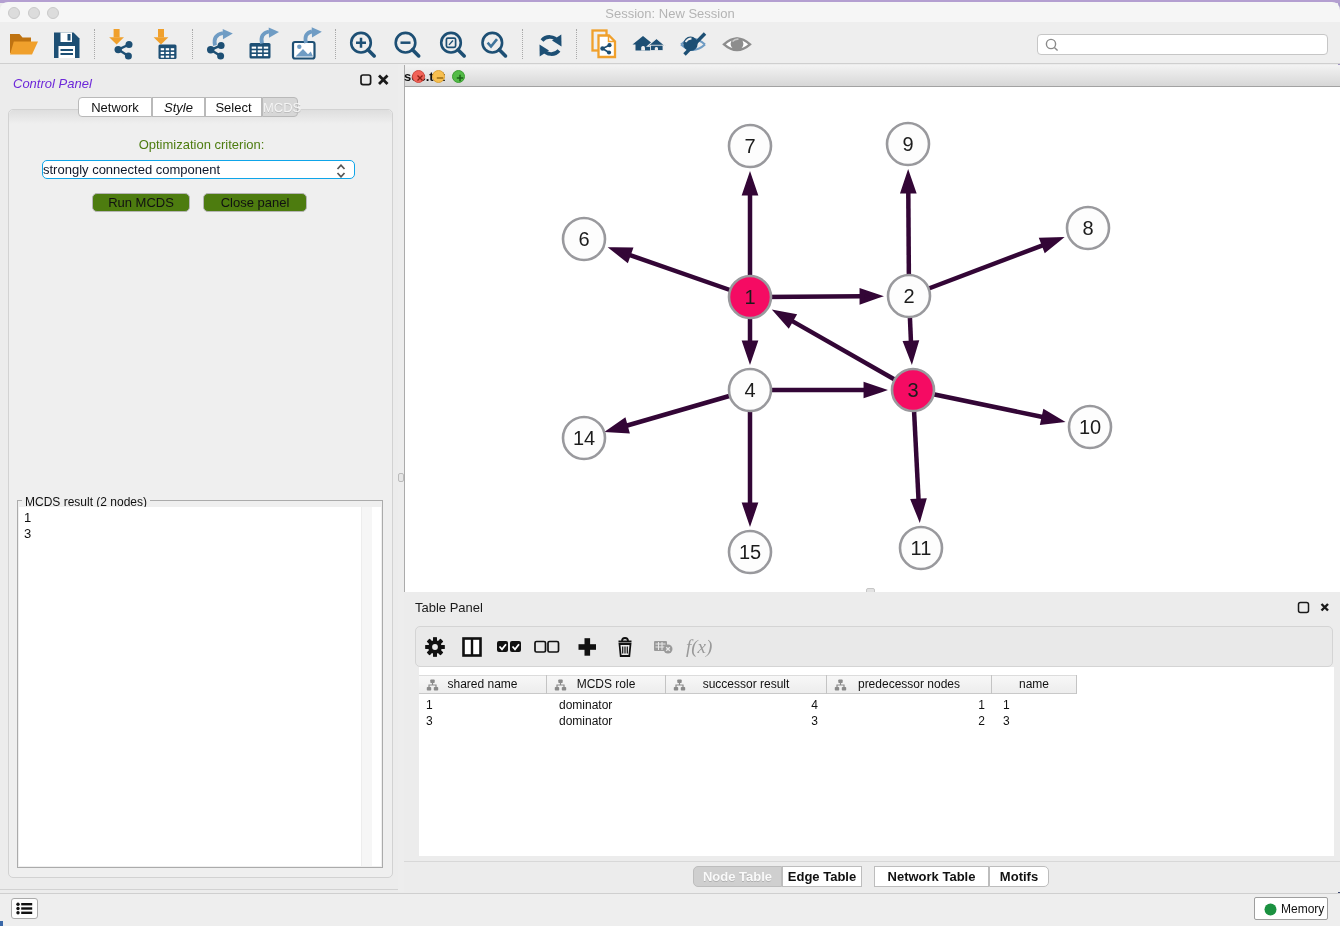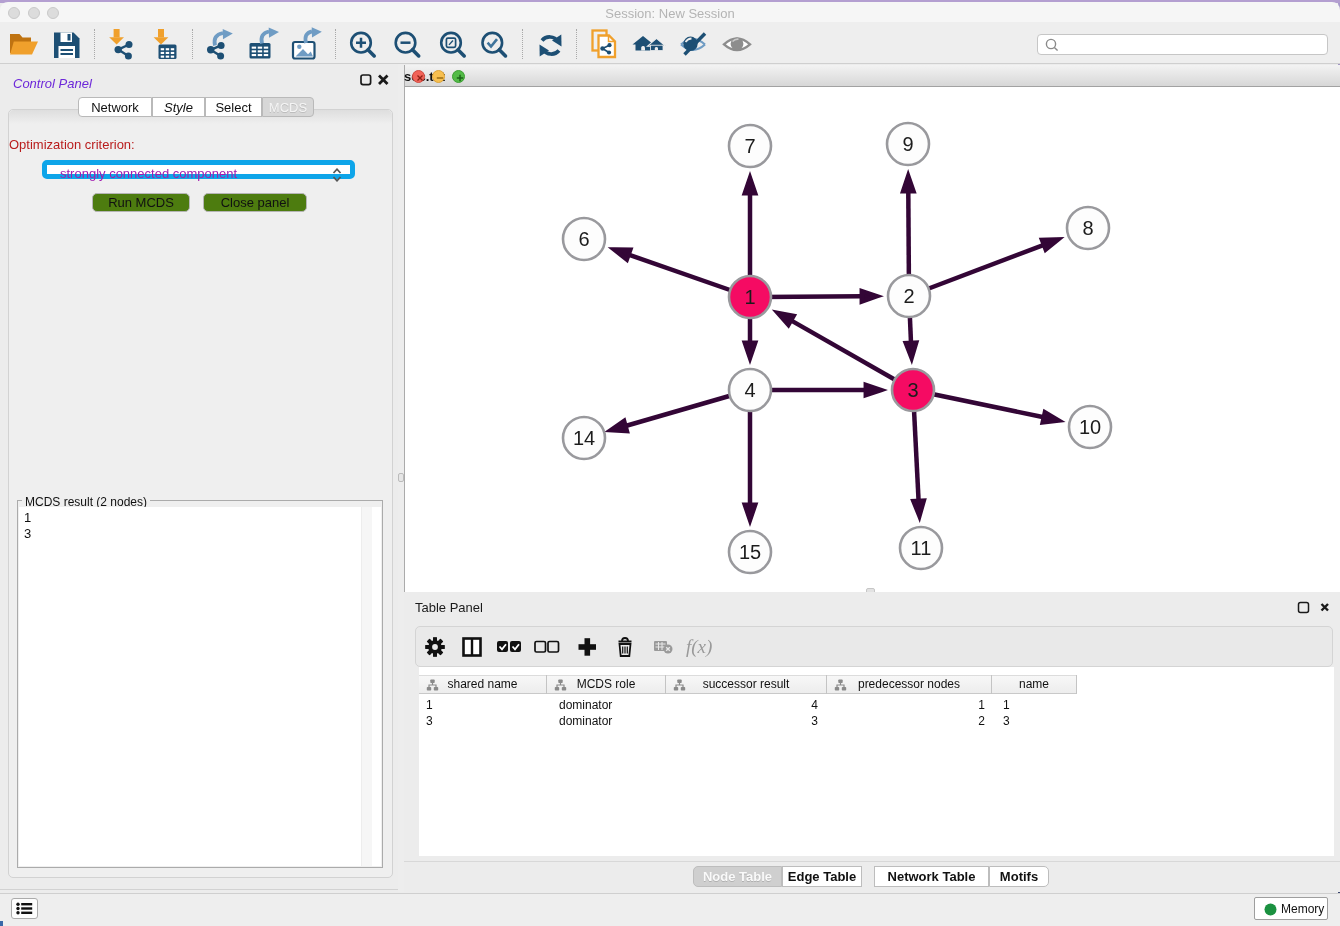--- a/index.html
+++ b/index.html
@@ -13,22 +13,22 @@
 #wtitle { left:0; top:6px; width:1340px; text-align:center; font-size:13px; color:#b4b4b4; }
 #toolbar { left:0; top:22px; width:1340px; height:42px; background:#eeeeee; border-bottom:1px solid #cfcfcf; }
 .tsep { position:absolute; top:29px; height:30px; width:0; border-left:1px dotted #a9a9a9; }
 #searchbox { left:1037px; top:34px; width:291px; height:21px; background:#fff; border:1px solid #c6c6c6; border-radius:4px; }
 
 #cpanel { left:0; top:64px; width:404px; height:828px; background:#ececec; }
 #cp-title { left:13px; top:76px; font-size:13px; color:#6d28d9;font-style:italic; }
 #tabpane { left:8px; top:109px; width:385px; height:769px; background:#efefef; border:1px solid #d2d2d2; border-radius:5px; }
 #tabshadow { left:9px; top:110px; width:383px; height:14px; background:linear-gradient(#dedede,#efefef); border-radius:5px 5px 0 0;}
 .cptab { position:absolute; top:97px; height:20px; background:#fff; border:1px solid #b9b9b9; font-size:13px; color:#111; text-align:center; line-height:19px; }
-#opt-label { left:9px; top:137px; width:385px; font-size:13px; color:#b91c1c; }
-#opt-select { left:42px; top:160px; width:313px; height:19px; background:#fff; border:5px solid #0ea5e9; border-radius:5px; font-size:13px; color:#a21caf; line-height:17px; padding-left:13px; }
+#opt-label { left:9px; top:137px; width:385px; text-align:center; font-size:13px; color:#4d7c0f; }
+#opt-select { left:42px; top:160px; width:313px; height:19px; background:#fff; border:1px solid #0ea5e9; border-radius:5px; font-size:13px; color:#0f172a; line-height:17px; }
 .btn { position:absolute; height:19px; background:#4d7c0f; border:1px solid #b5b5b5; border-radius:5px; font-size:13px; color:#111; text-align:center; line-height:18px; }
 #mcds-group { left:17px; top:500px; width:366px; height:368px; border:1px solid #ababab; }
 #mcds-legend { left:22px; top:495px; background:#efefef; padding:0 3px; font-size:12px; color:#111; }
 #mcds-white { left:19px; top:507px; width:362px; height:359px; background:#fff; font-size:13px; color:#111; line-height:16px; padding:3px 0 0 5px; }
 #mcds-scroll { left:361px; top:507px; width:11px; height:359px; background:#f6f6f6; border-left:1px solid #ededed; }
 #cp-divider { left:0; top:889px; width:404px; height:1px; background:#d2d2d2; }
 
 #vsplit { left:398px; top:64px; width:6px; height:828px; background:#ededed; }
 #vsplit-h { left:398px; top:473px; width:6px; height:9px; background:#e6e6e6; border:1px solid #bbbbbb; border-radius:2px; }
 
@@ -171,21 +171,21 @@
 <div class="abs" id="cp-title">Control Panel</div>
 <svg class="abs" style="left:358px;top:73px;" width="32" height="14" viewBox="0 0 32 14">
     <rect x="3" y="2" width="9.6" height="9.6" rx="2" fill="none" stroke="#1a1a1a" stroke-width="1.7"></rect>
     <path d="M21 2.5 L29.5 11 M29.5 2.5 L21 11" stroke="#1a1a1a" stroke-width="2.8"></path>
   </svg>
 <div class="abs" id="tabpane"></div>
 <div class="abs" id="tabshadow"></div>
 <div class="abs cptab" style="left:78px; width:74px; border-radius:4px 0 0 4px;">Network</div>
 <div class="abs cptab" style="left:152px; width:53px;font-style:italic;">Style</div>
 <div class="abs cptab" style="left:205px; width:57px;">Select</div>
-<div class="abs cptab" style="left:262px; width:52px; border-radius:0 4px 4px 0; background:#d7d7d7; color:#f5f5f5; text-shadow:0 1px 0 #bdbdbd;">MCDS</div>
+<div class="abs cptab" style="left:262px; width:36px; border-radius:0 4px 4px 0; background:#d7d7d7; color:#f5f5f5; text-shadow:0 1px 0 #bdbdbd;">MCDS</div>
 <div class="abs" id="opt-label">Optimization criterion:</div>
 <div class="abs" id="opt-select">strongly connected component<svg width="10" height="14" viewBox="0 0 10 14" style="position:absolute;right:8px;top:2.5px;">
       <path d="M1.5 5 L5 1.2 L8.5 5" fill="none" stroke="#555" stroke-width="1.7"></path>
       <path d="M1.5 9 L5 12.8 L8.5 9" fill="none" stroke="#555" stroke-width="1.7"></path>
     </svg></div>
 <div class="abs btn" style="left:92px; top:193px; width:98px;">Run MCDS</div>
 <div class="abs btn" style="left:203px; top:193px; width:104px;">Close panel</div>
 <div class="abs" id="mcds-group"></div>
 <div class="abs" id="mcds-legend">MCDS result (2 nodes)</div>
 <div class="abs" id="mcds-white">1<br>3</div>

